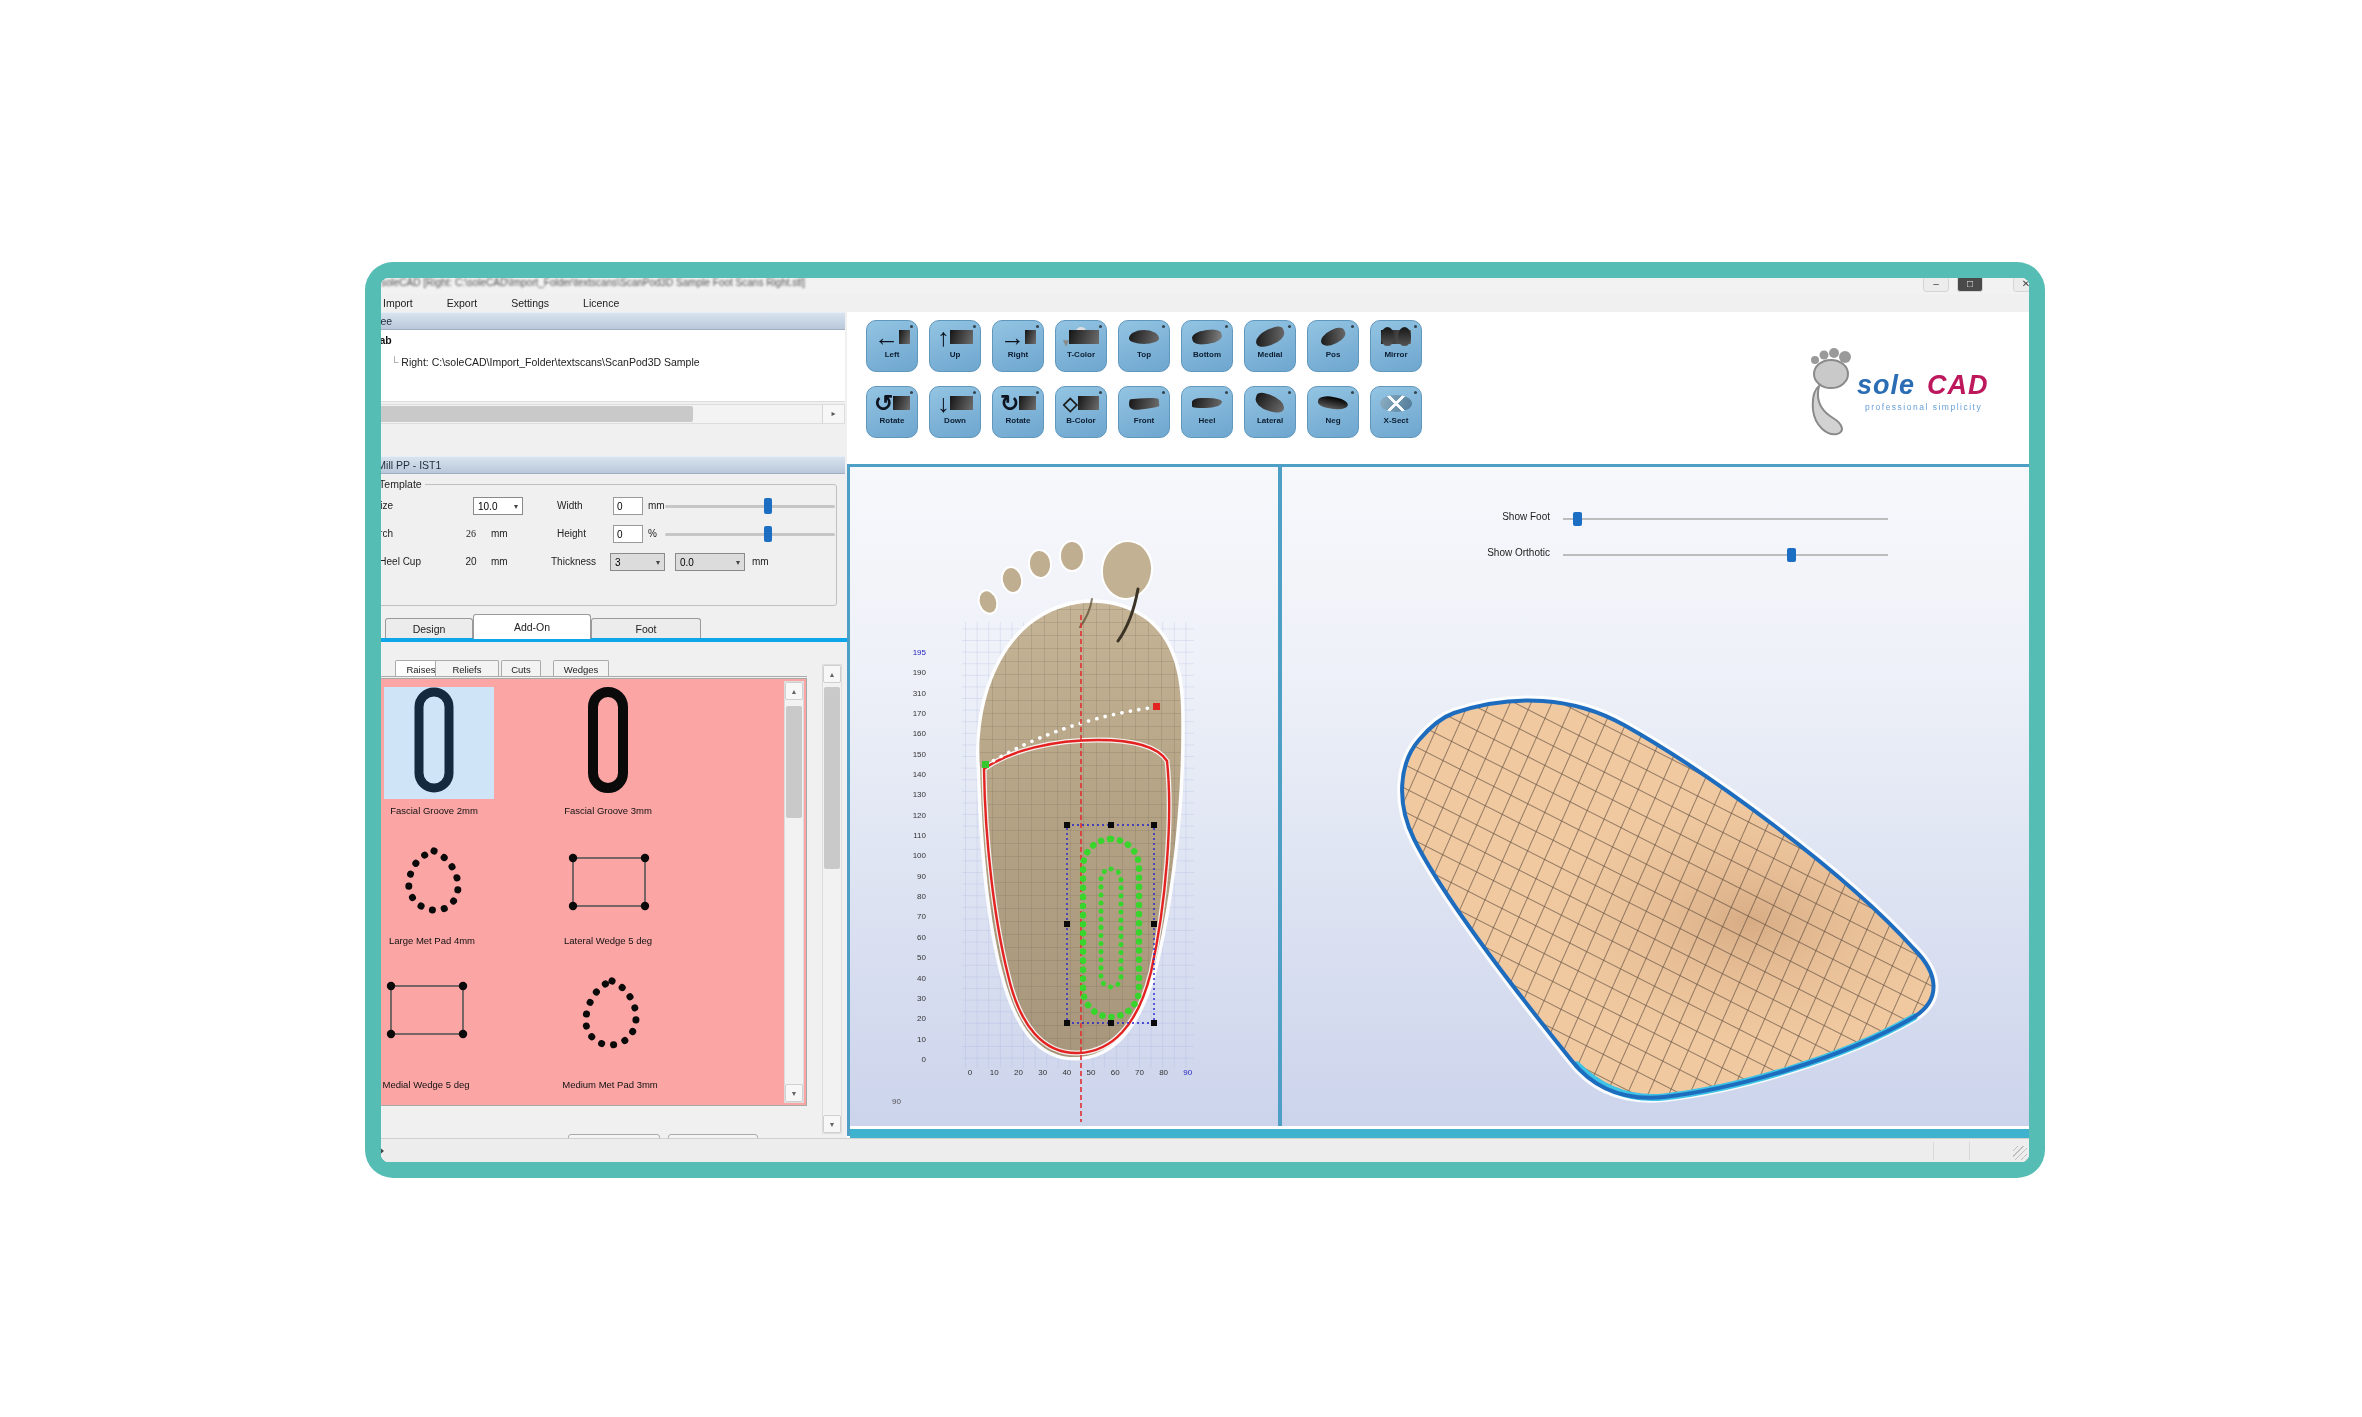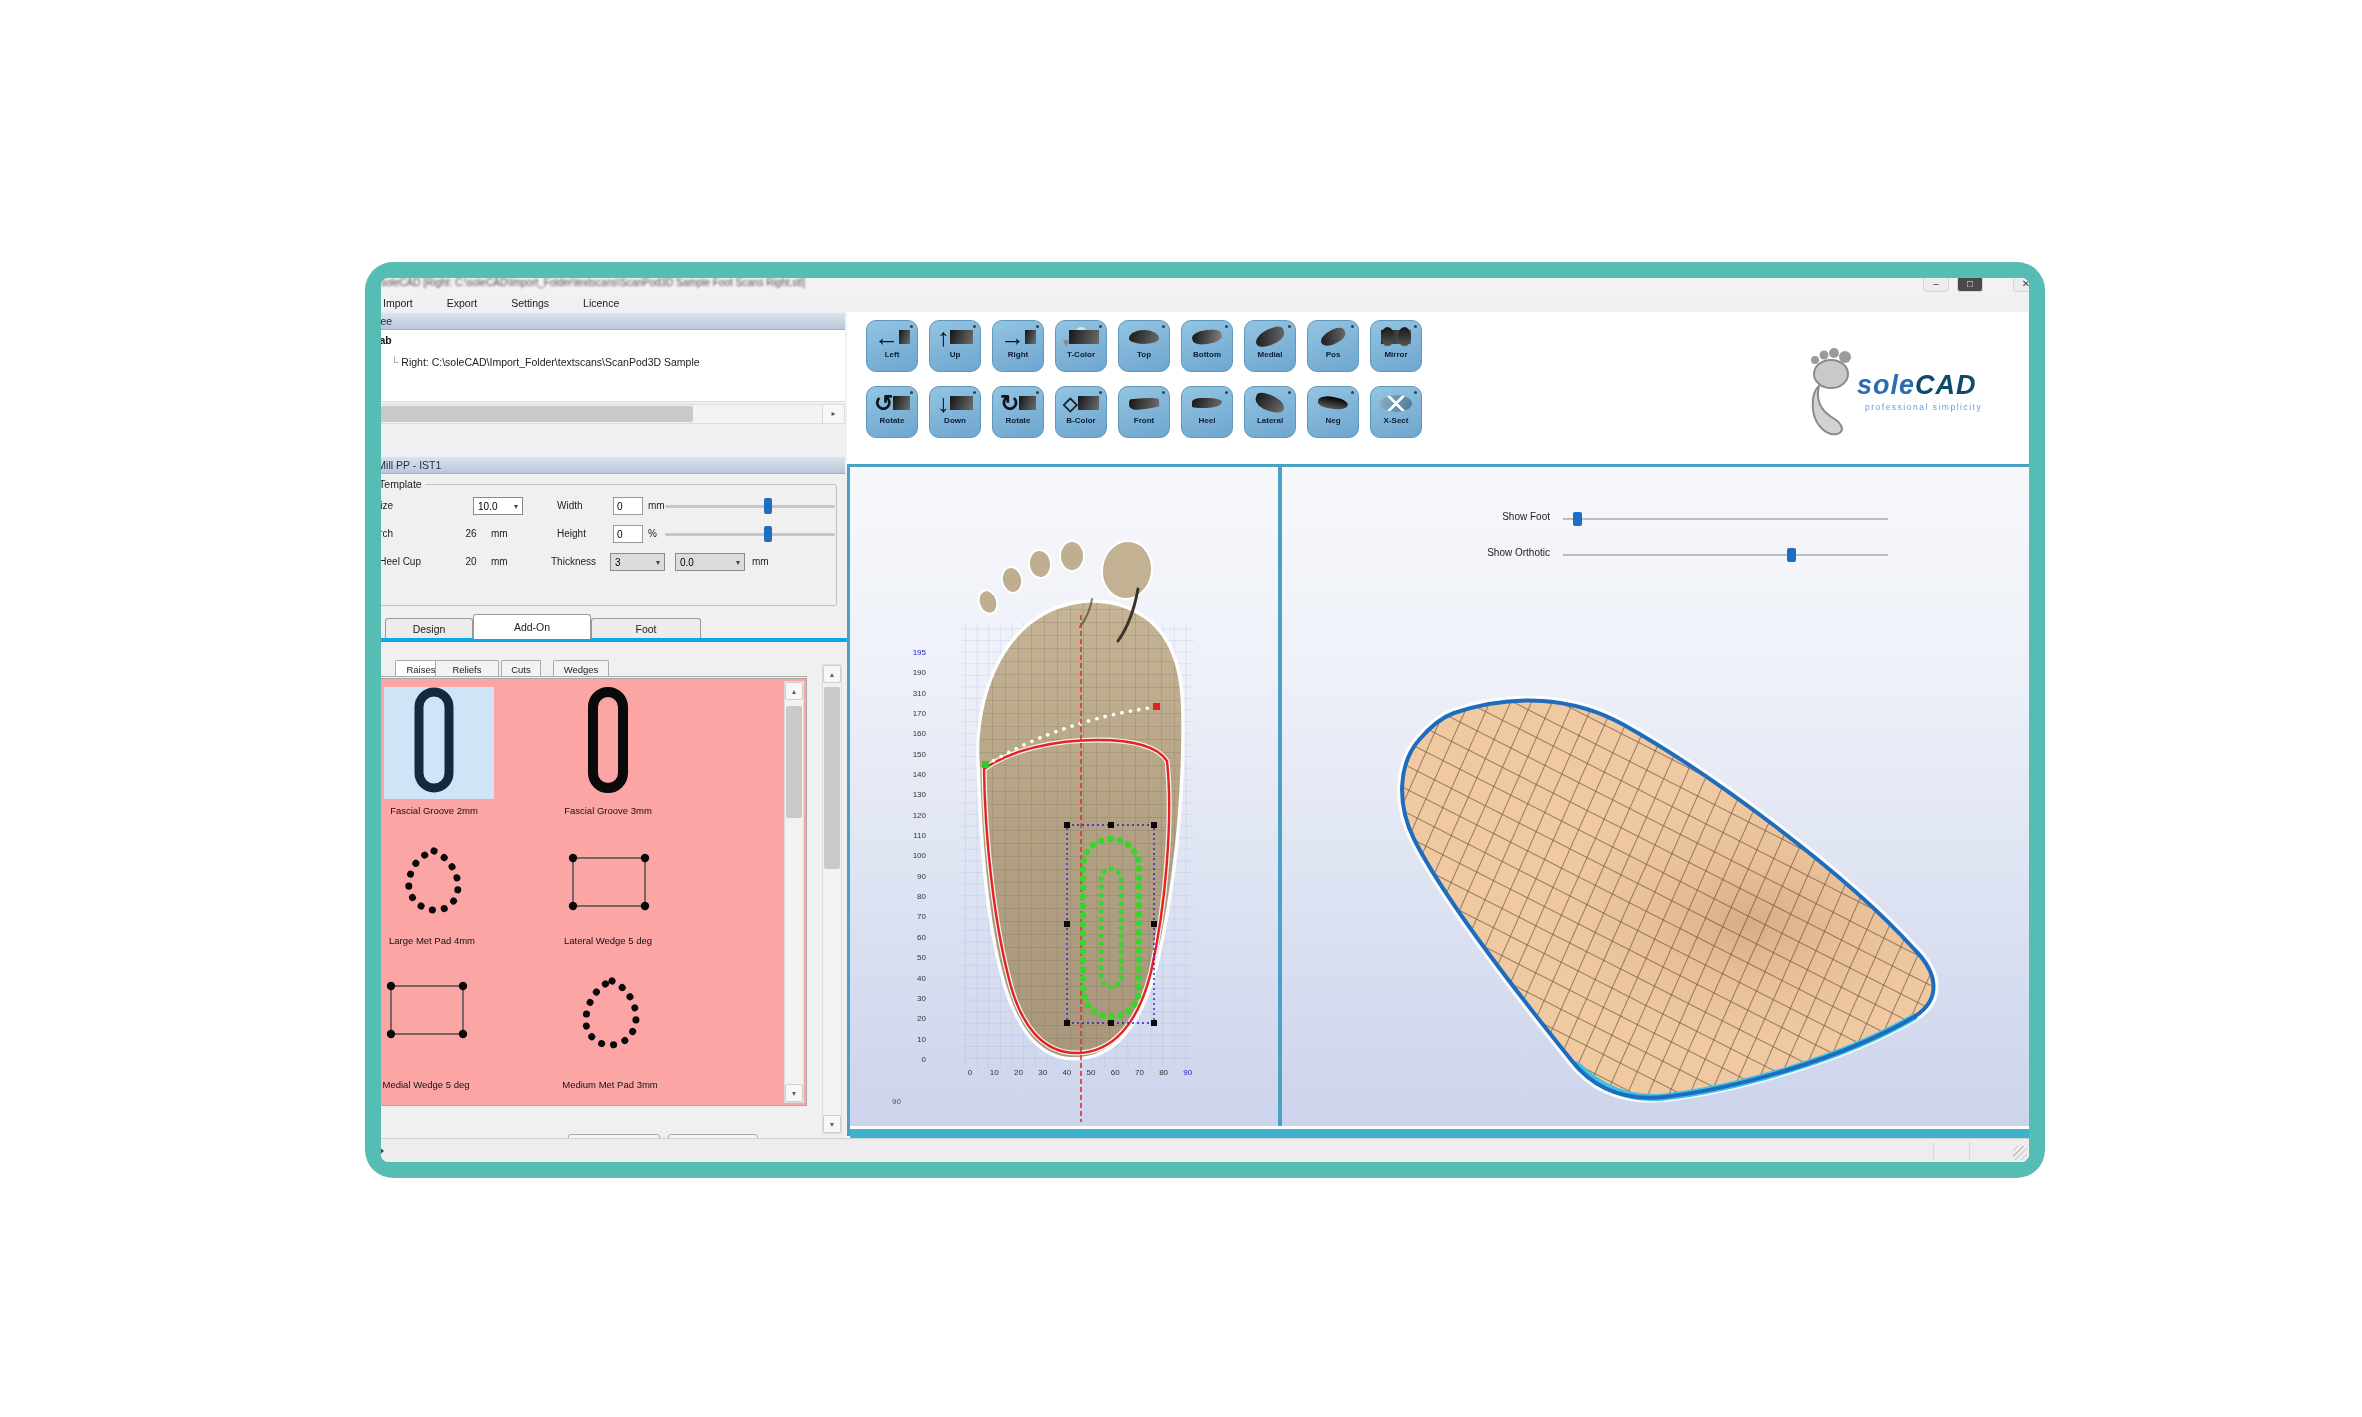--- a/index.html
+++ b/index.html
@@ -184,21 +184,21 @@
       </div>
       <div class="flabel abs" style="left:236px;top:188px;">Width</div>
       <div class="inp abs" style="left:292px;top:185px;width:30px;">0</div>
       <div class="flabel abs" style="left:327px;top:188px;">mm</div>
       <div class="slider abs" style="left:344px;top:185px;width:170px;">
         <div class="track"></div>
         <div class="handle" style="left:58%;"></div>
       </div>
 
       <div class="flabel abs" style="left:20px;top:216px;width:52px;text-align:right;">Arch</div>
-      <div class="flabel abs" style="left:138px;top:216px;width:24px;text-align:center;">26</div>
+      <div class="flabel abs" style="left:138px;top:216px;width:24px;text-align:center;font-family:Liberation Serif, serif;">26</div>
       <div class="flabel abs" style="left:170px;top:216px;">mm</div>
       <div class="flabel abs" style="left:236px;top:216px;">Height</div>
       <div class="inp abs" style="left:292px;top:213px;width:30px;">0</div>
       <div class="flabel abs" style="left:327px;top:216px;">%</div>
       <div class="slider abs" style="left:344px;top:213px;width:170px;">
         <div class="track"></div>
         <div class="handle" style="left:58%;"></div>
       </div>
 
       <div class="flabel abs" style="left:20px;top:244px;width:80px;text-align:right;">Heel Cup</div>
@@ -412,21 +412,21 @@
 
         <div id="logo">
           <svg width="60" height="90" style="position:absolute;left:-4px;top:14px;">
             <ellipse cx="30" cy="28" rx="17" ry="14" fill="#c9c9c9" stroke="#8a8a8a" stroke-width="2"></ellipse>
             <circle cx="14" cy="14" r="4" fill="#9a9a9a"></circle>
                 <circle cx="23" cy="9" r="4.5" fill="#9a9a9a"></circle>
             <circle cx="33" cy="7" r="5" fill="#9a9a9a"></circle>
                 <circle cx="44" cy="11" r="6" fill="#9a9a9a"></circle>
             <path d="M18 40 C14 56 22 66 32 72 C42 78 44 86 36 88 C26 90 14 80 12 64 C11 52 13 44 18 40 Z" fill="#d2d2d2" stroke="#8a8a8a" stroke-width="2"></path>
           </svg>
-          <div id="logo-text"><span style="color:#2a6db5;">sole</span><span style="color:#0c4a6e;">CAD</span></div>
+          <div id="logo-text"><span style="color:#2a6db5;">sole</span><span style="color:#be185d;margin-left:12px;">CAD</span></div>
           <div id="logo-tag">professional simplicity</div>
         </div>
       </div>
 
       <div id="viewports">
 
         <div class="vp" id="vp-left">
           <svg width="428" height="659" viewBox="0 0 428 659">
             <defs>
               <linearGradient id="skin" x1="0" y1="0" x2="0" y2="1">

